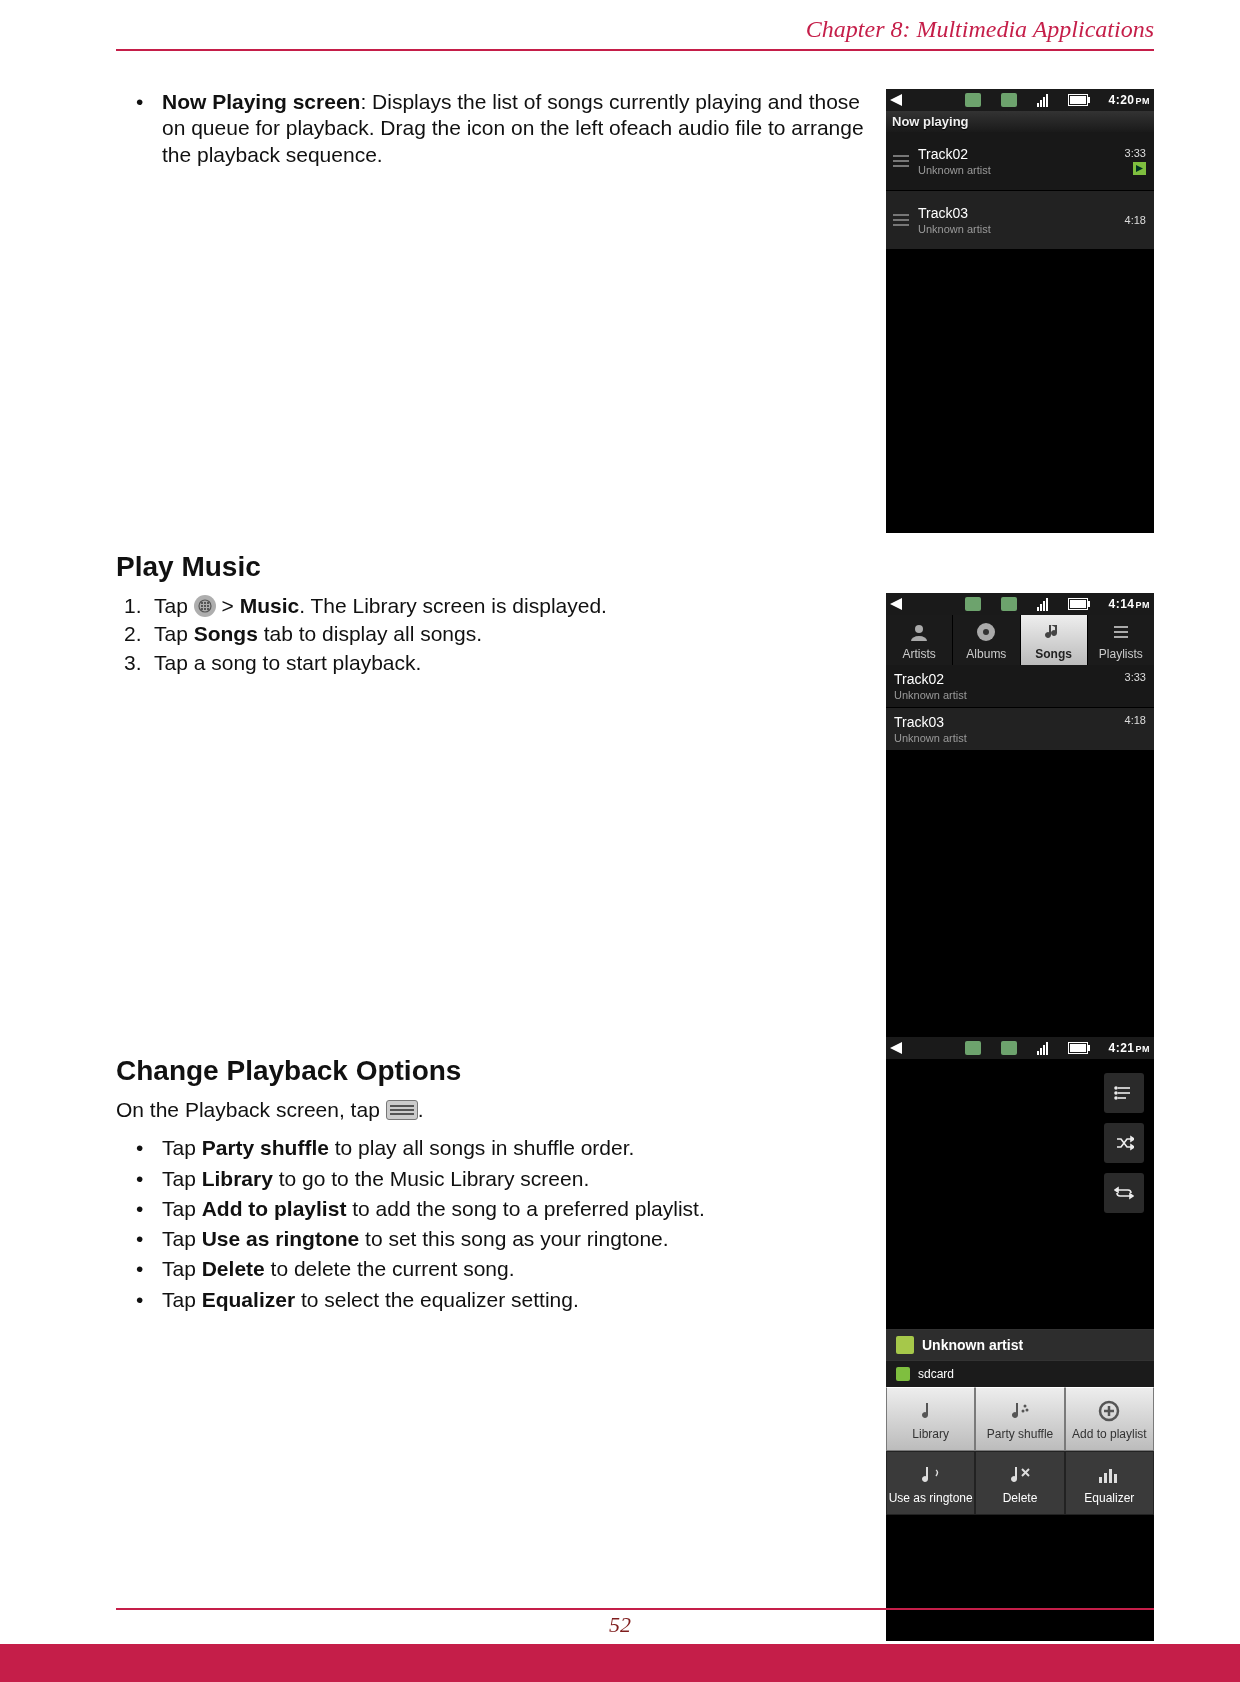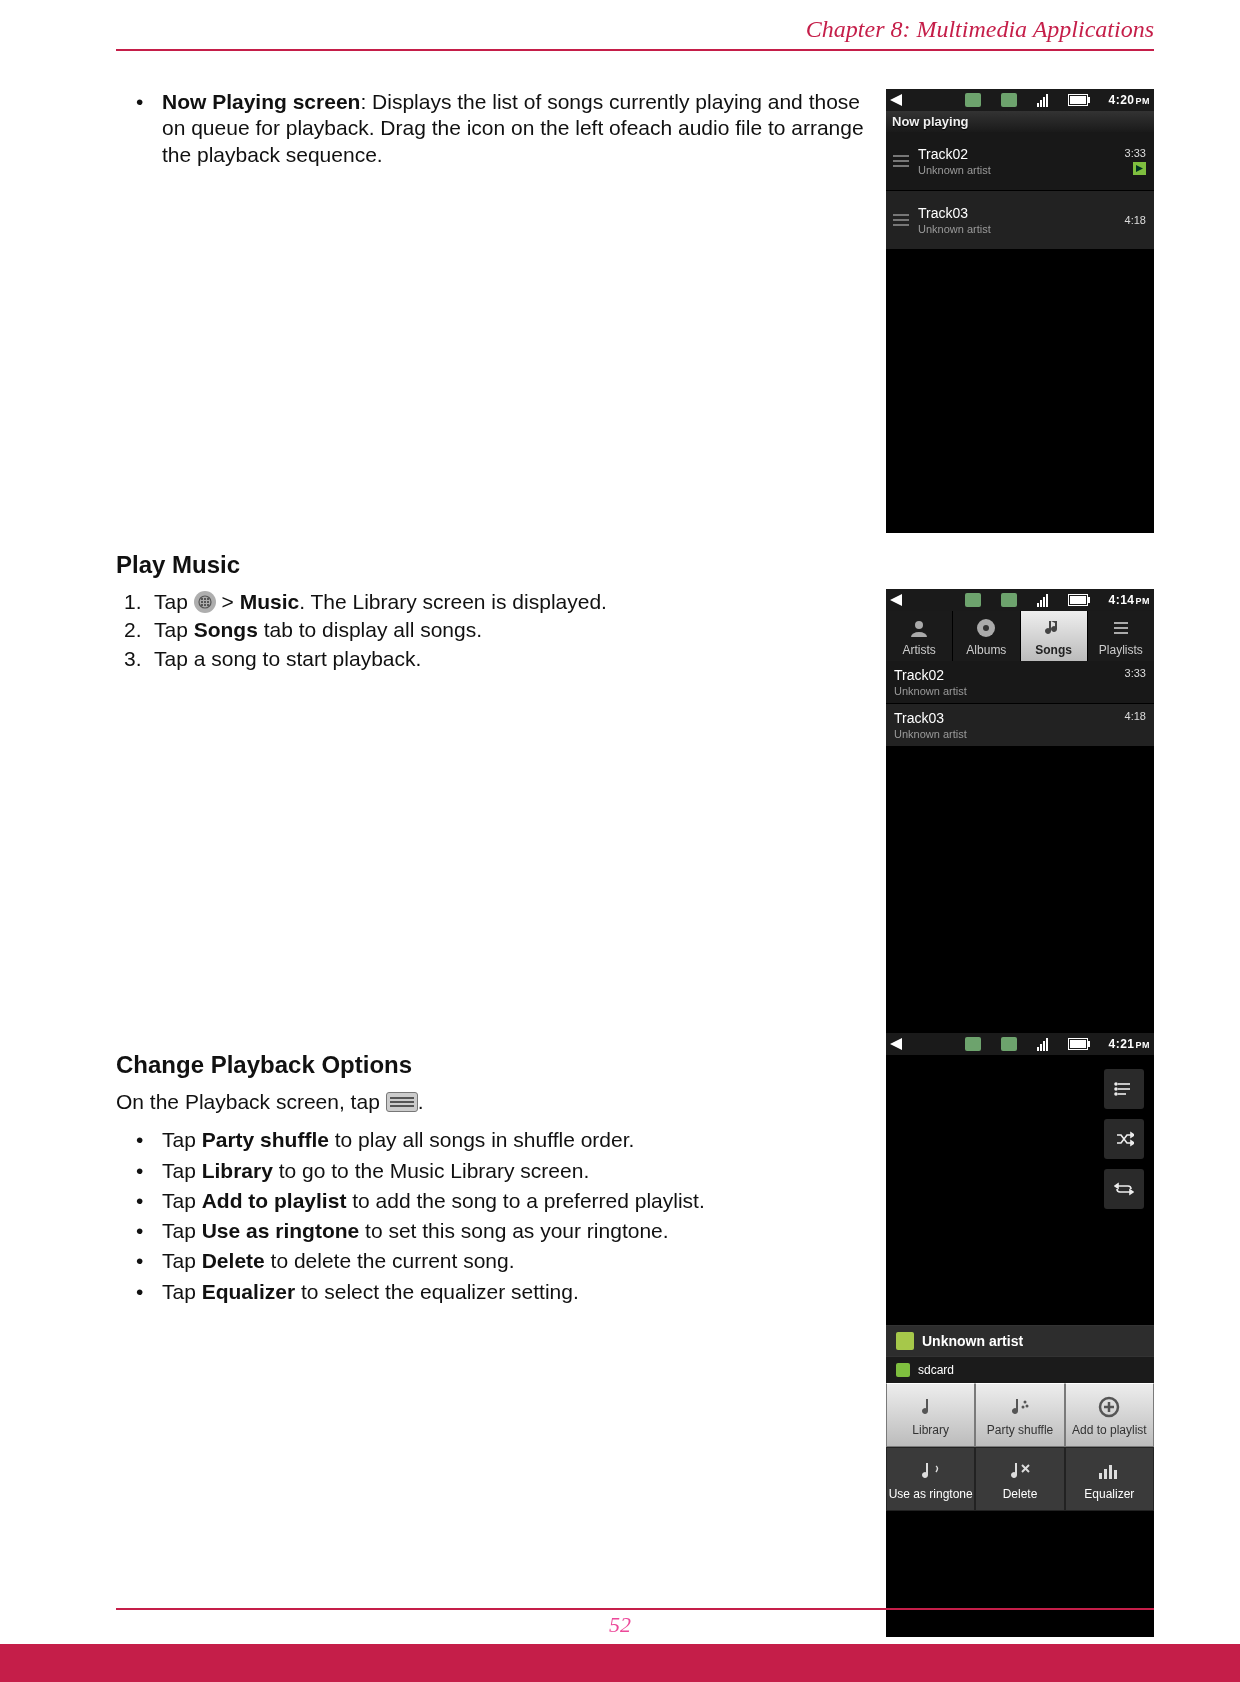--- a/index.html
+++ b/index.html
@@ -72,21 +72,21 @@
     margin: 0 0 2px 0;
   }
   ol.steps > li::before {
     counter-increment: step;
     content: counter(step) ".";
     position: absolute;
     left: 0;
     top: 0;
   }
   h2.section {
-    font-size: 24px;
+    font-size: 28px;
     font-weight: bold;
     margin: 18px 0 10px 0;
   }
   .para {
     font-size: 21px;
     line-height: 1.25;
     margin: 0 0 12px 0;
   }
   .strong { font-weight: bold; }
   .footer-bar {
@@ -98,21 +98,21 @@
     background: #c51e49;
   }
   .page-number {
     position: absolute;
     left: 0;
     right: 0;
     bottom: 40px;
     height: 30px;
     font-family: "Times New Roman", serif;
     font-style: italic;
-    color: #ec4899;
+    color: #7f1d1d;
     font-size: 22px;
     text-align: center;
   }
   .page-number-rule {
     position: absolute;
     left: 116px;
     right: 86px;
     bottom: 72px;
     border-top: 2px solid #c51e49;
   }

